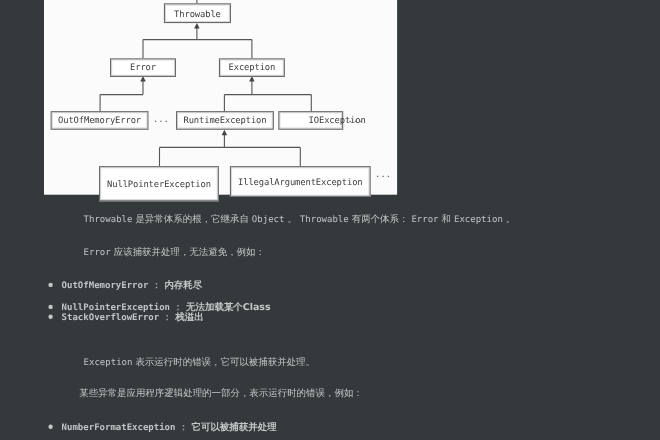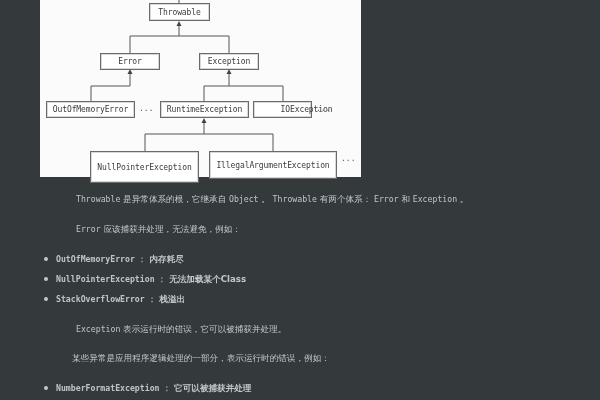--- a/index.html
+++ b/index.html
@@ -146,21 +146,21 @@
 <div class="text-line" style="top:223px;">
   <span class="mono">Error</span><span> 应该捕获并处理，无法避免，例如：</span>
 </div>
 
 <div class="bullet-line" style="top:253px;">
   <span class="bullet-dot"></span><span class="mono">OutOfMemoryError</span><span class="sep"> ： </span><span>内存耗尽</span>
 </div>
 <div class="bullet-line" style="top:273px;">
   <span class="bullet-dot"></span><span class="mono">NullPointerException</span><span class="sep"> ： </span><span>无法加载某个Class</span>
 </div>
-<div class="bullet-line" style="top:293px;">
+<div class="bullet-line" style="top:282px;">
   <span class="bullet-dot"></span><span class="mono">StackOverflowError</span><span class="sep"> ： </span><span>栈溢出</span>
 </div>
 
 <div class="text-line" style="top:323px;text-align:right;">
   <span class="mono">Exception</span><span> 表示运行时的错误，它可以被捕获并处理。</span>
 </div>
 
 <div class="text-line" style="top:352px;left:36px;">
   <span>某些异常是应用程序逻辑处理的一部分，表示运行时的错误，例如：</span>
 </div>

